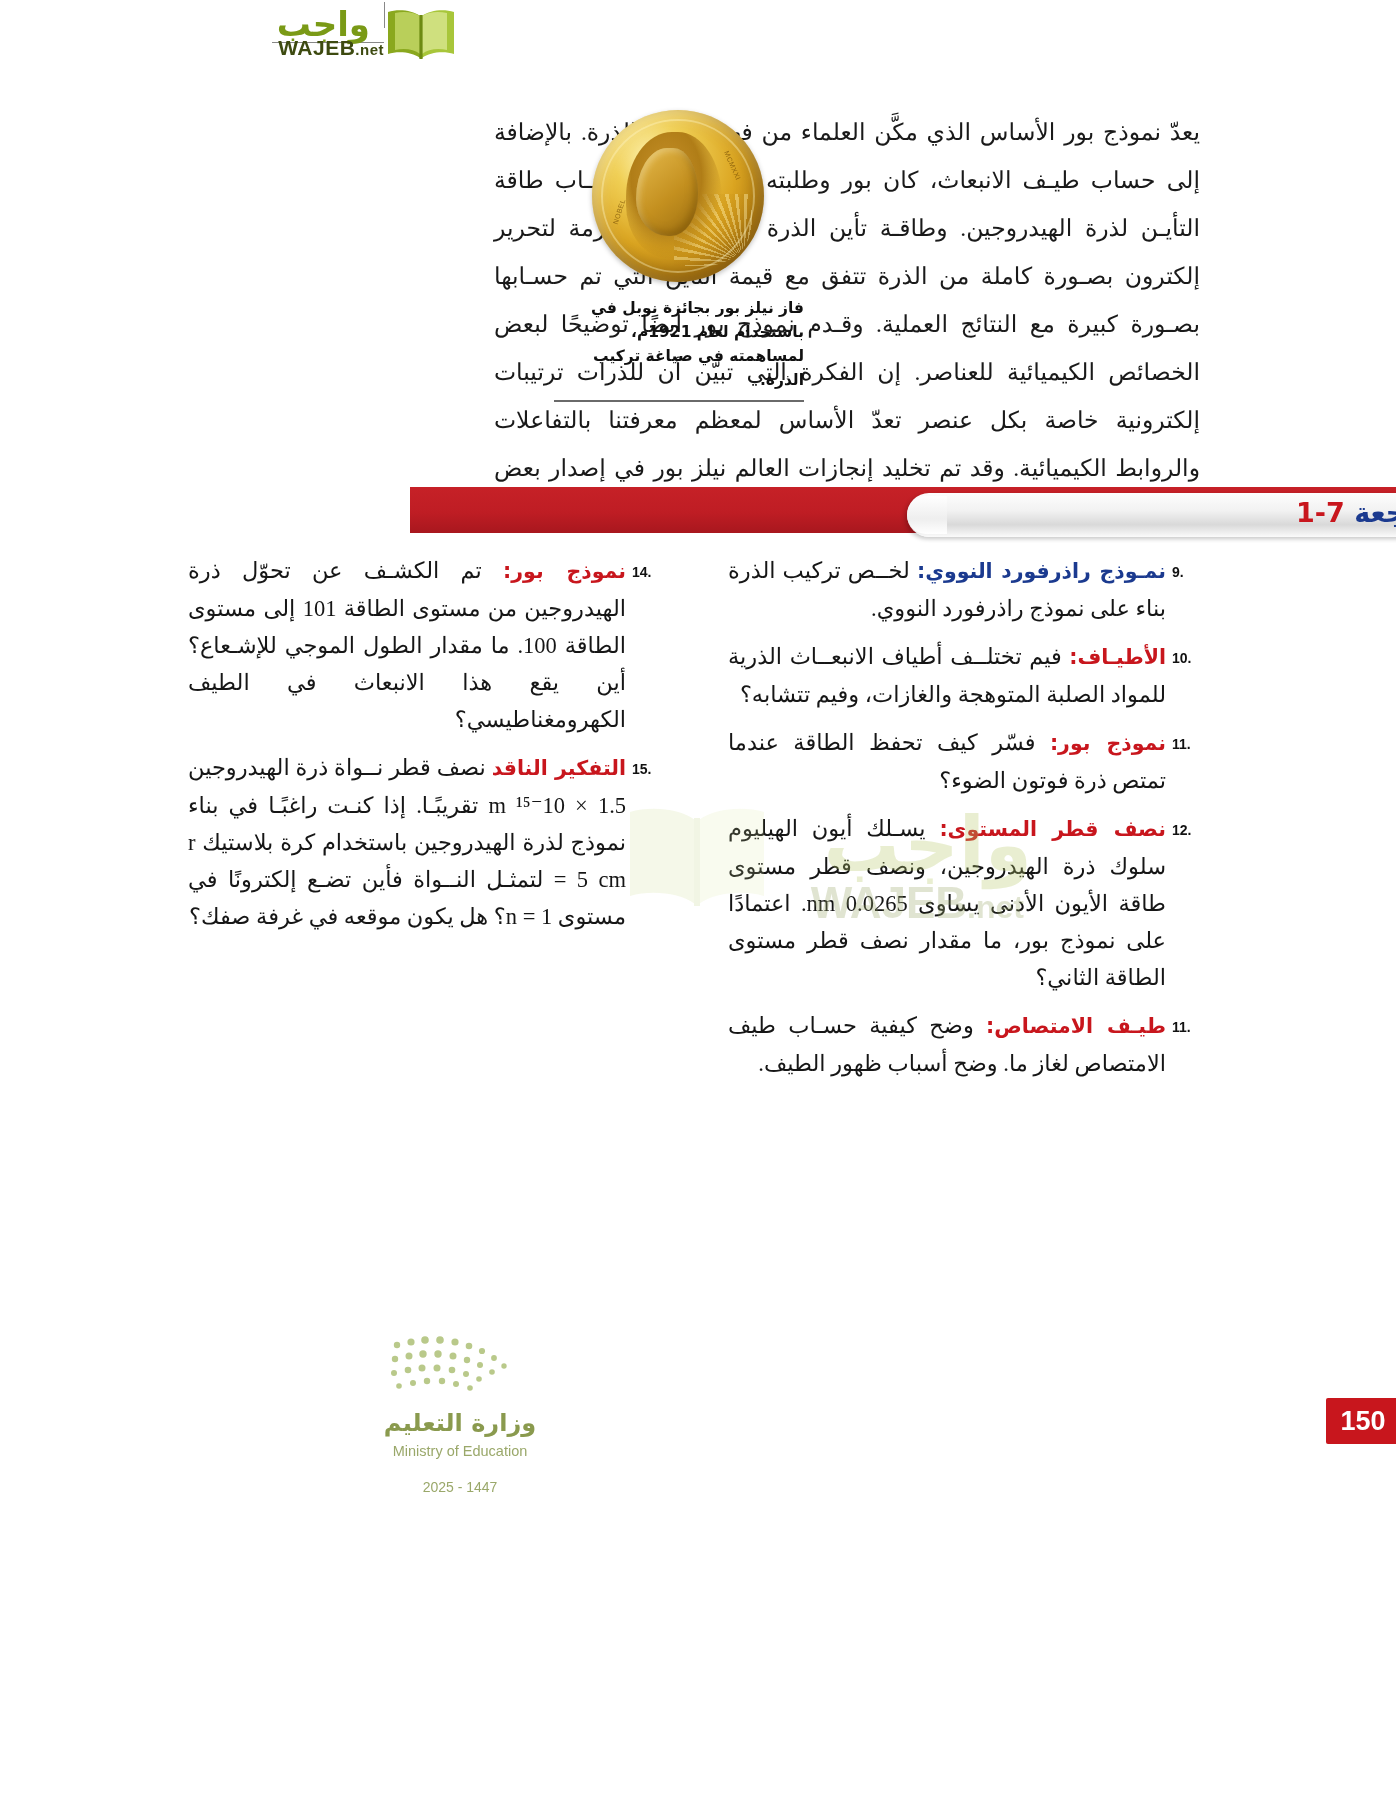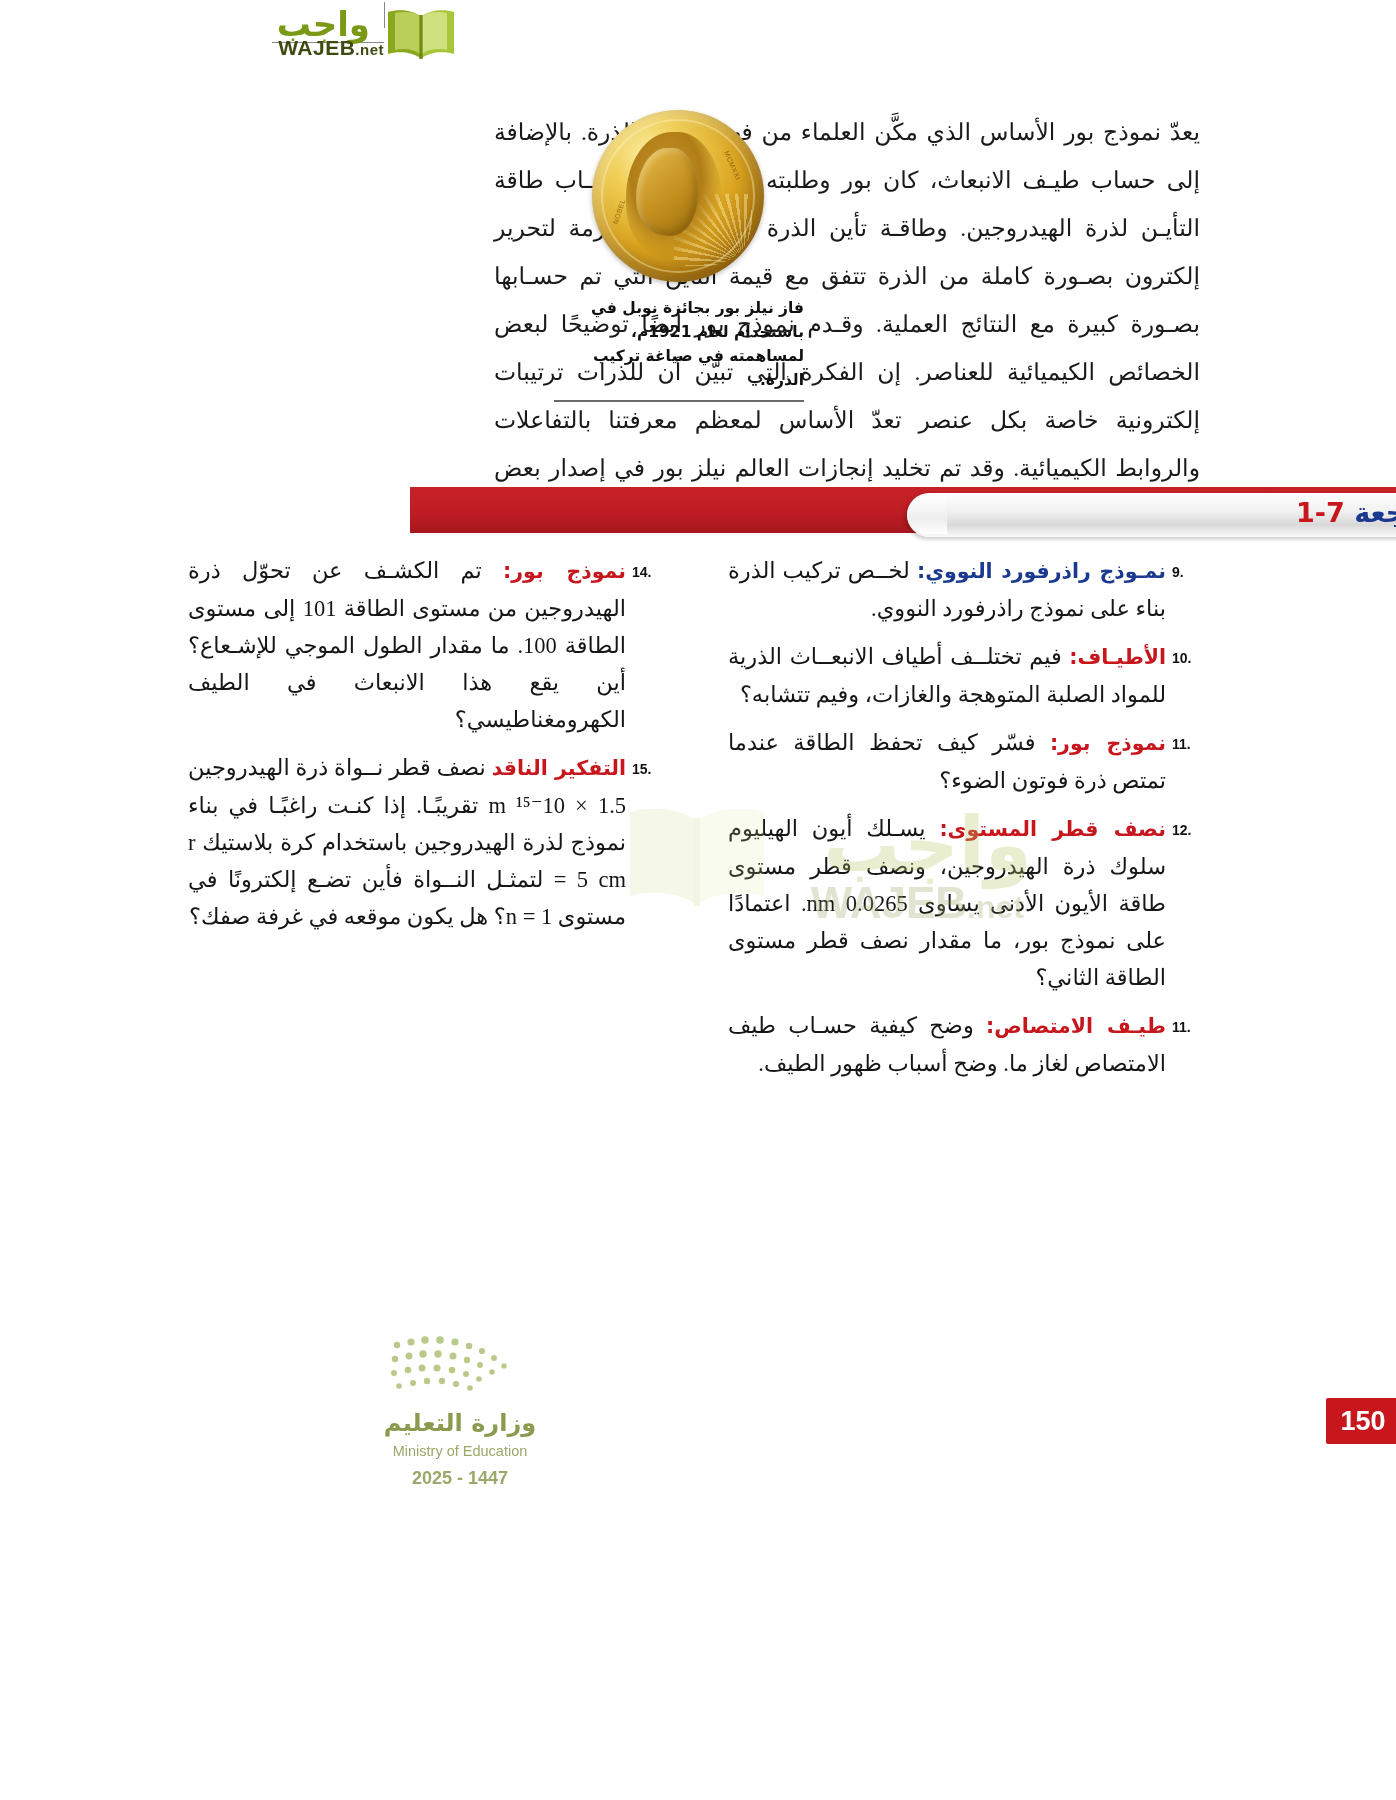--- a/index.html
+++ b/index.html
@@ -179,22 +179,22 @@
   .moe-ar {
     margin-top: 8px; direction: rtl;
     font-family: "DejaVu Sans", sans-serif; font-weight: bold;
     font-size: 24px; color: #8a9a4e; letter-spacing: 2px;
   }
   .moe-en {
     margin-top: 6px; direction: ltr;
     font-family: "Liberation Sans", sans-serif; font-size: 14.5px; color: #9aa86a;
   }
   .moe-yr {
-    margin-top: 9px; direction: ltr;
-    font-family: "Liberation Sans", sans-serif; font-size: 18px; color: #9aa86a; font-weight: bold;
+    margin-top: 20px; direction: ltr;
+    font-family: "Liberation Sans", sans-serif; font-size: 14px; color: #9aa86a;
   }
   .pagenum {
     position: absolute; left: 1062px; top: 1398px;
     width: 74px; height: 46px;
     background: #c8161d; color: #fff;
     font-family: "Liberation Sans", sans-serif; font-weight: bold; font-size: 27px;
     display: flex; align-items: center; justify-content: center;
     border-radius: 2px;
   }
 </style>

